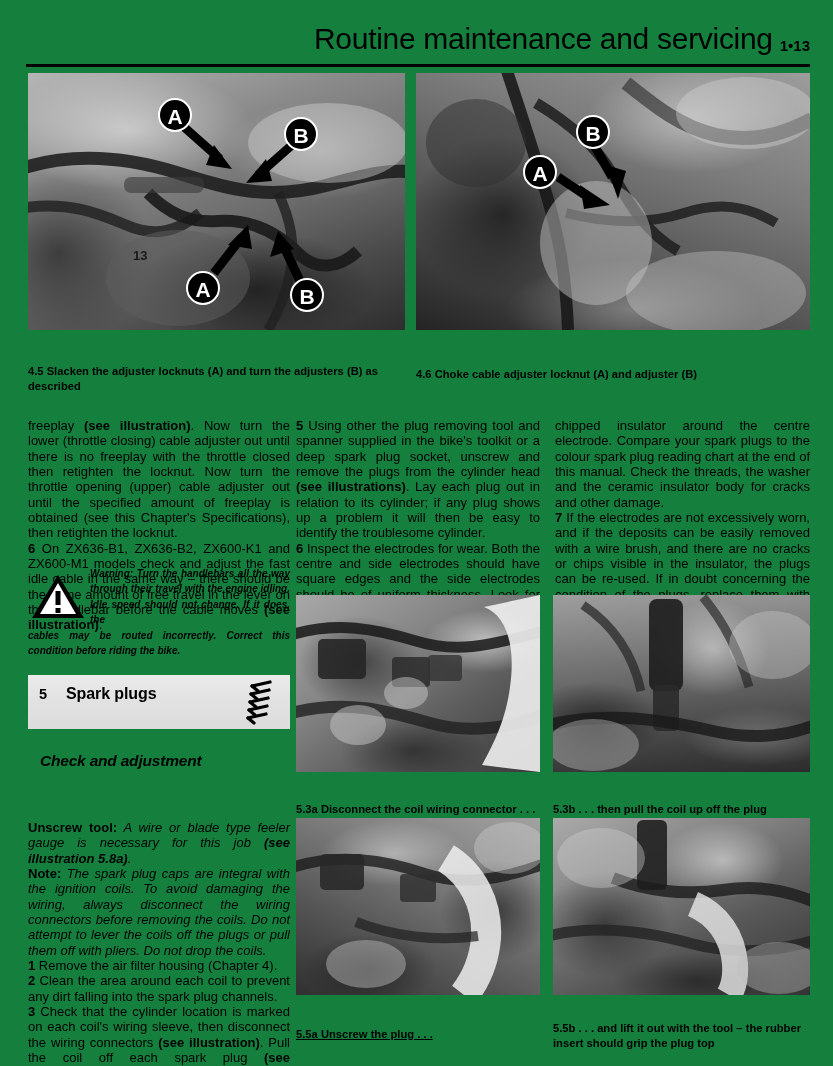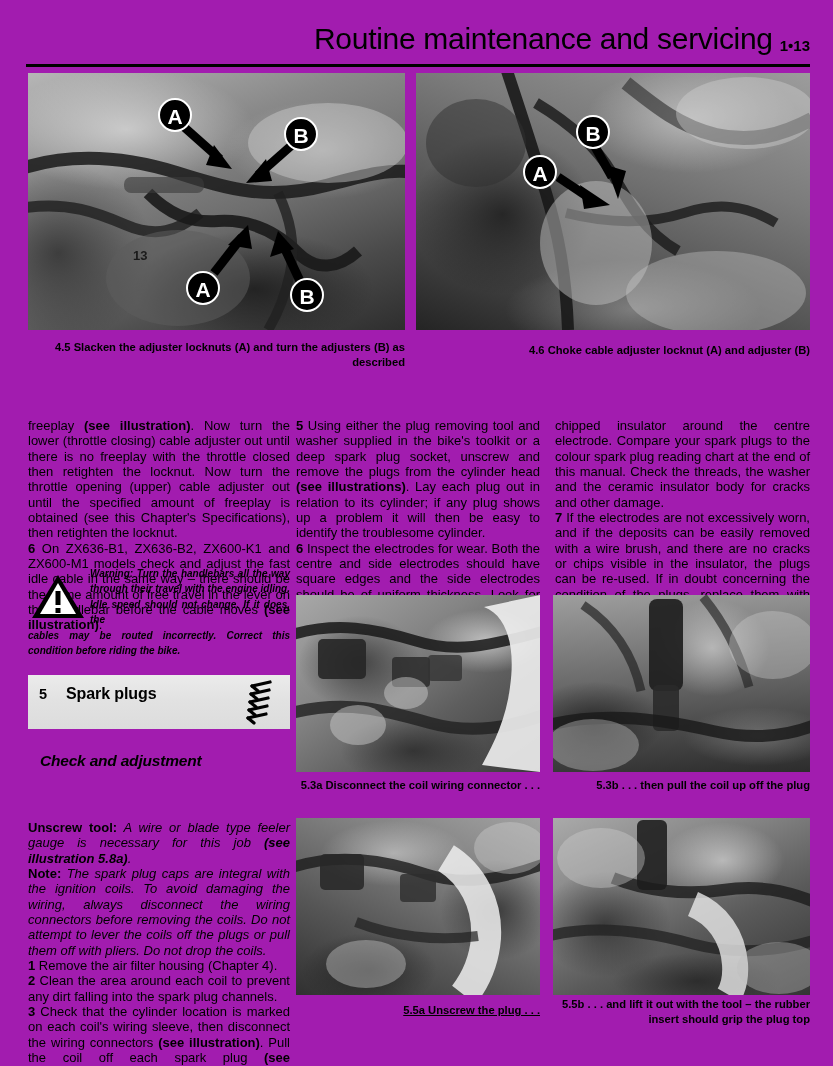--- a/index.html
+++ b/index.html
@@ -15,21 +15,21 @@
     font-family: "Liberation Sans", sans-serif;
     color: #000000;
     overflow: hidden;
   }
 
   .page {
     position: absolute;
     left: 0; top: 0;
     width: 833px;
     height: 1066px;
-    background: #a21caf;
+    background: #15803d;
   }
 
   
   .page-header {
     position: absolute;
     left: 26px;
     top: 22px;
     width: 784px;
     height: 44px;
     text-align: right;
@@ -138,23 +138,24 @@
     box-sizing: border-box;
     z-index: 5;
   }
   .arrow { position:absolute; z-index:4; }
 
   
   .caption {
     position: absolute;
     font-size: 11.2px;
     font-weight: 700;
-    text-align: right;
+    text-align: left;
     line-height: 14.5px;
     color: #000;
+    margin-top: 24px;
   }
 
   
   .col {
     position: absolute;
     font-size: 13px;
     line-height: 15.35px;
     text-align: justify;
     color: #000;
     margin-top: 43px;
@@ -351,21 +352,21 @@
 
   <div class="col" style="left:28px; top:777px; width:262px;">
     <p><b>Unscrew tool:</b><i> A wire or blade type feeler gauge is necessary for this job </i><i><b>(see illustration 5.8a)</b></i><i>.</i></p>
     <p><b>Note:</b><i> The spark plug caps are integral with the ignition coils. To avoid damaging the wiring, always disconnect the wiring connectors before removing the coils. Do not attempt to lever the coils off the plugs or pull them off with pliers. Do not drop the coils.</i></p>
     <p><span class="stepnum">1</span><span> Remove the air filter housing (Chapter 4).</span></p>
     <p><span class="stepnum">2</span><span> Clean the area around each coil to prevent any dirt falling into the spark plug channels.</span></p>
     <p><span class="stepnum">3</span><span> Check that the cylinder location is marked on each coil's wiring sleeve, then disconnect the wiring connectors </span><b>(see illustration)</b><span>. Pull the coil off each spark plug </span><b>(see illustration)</b><span>.</span></p>
   </div>
 
   <div class="col" style="left:296px; top:375px; width:244px;">
-    <p><span class="stepnum">5</span><span> Using either the plug removing tool and washer supplied in the bike's toolkit or a deep spark plug socket, unscrew and remove the plugs from the cylinder head </span><b>(see illustrations)</b><span>. Lay each plug out in relation to its cylinder; if any plug shows up a problem it will then be easy to identify the troublesome cylinder.</span></p>
+    <p><span class="stepnum">5</span><span> Using other the plug removing tool and spanner supplied in the bike's toolkit or a deep spark plug socket, unscrew and remove the plugs from the cylinder head </span><b>(see illustrations)</b><span>. Lay each plug out in relation to its cylinder; if any plug shows up a problem it will then be easy to identify the troublesome cylinder.</span></p>
     <p><span class="stepnum">6</span><span> Inspect the electrodes for wear. Both the centre and side electrodes should have square edges and the side electrodes should be of uniform thickness. Look for excessive deposits and evidence of a cracked or</span></p>
   </div>
 
   <div class="col" style="left:555px; top:375px; width:255px;">
     <p>chipped insulator around the centre electrode. Compare your spark plugs to the colour spark plug reading chart at the end of this manual. Check the threads, the washer and the ceramic insulator body for cracks and other damage.</p>
     <p><span class="stepnum">7</span><span> If the electrodes are not excessively worn, and if the deposits can be easily removed with a wire brush, and there are no cracks or chips visible in the insulator, the plugs can be re-used. If in doubt concerning the condition of the plugs, replace them with new ones, as the expense is minimal. Note that new spark plugs should be fitted at the prescribed service interval.</span></p>
   </div>
 
   <div class="photo" style="left:296px; top:595px; width:244px; height:177px;">
     <div class="img tex-c"></div>

